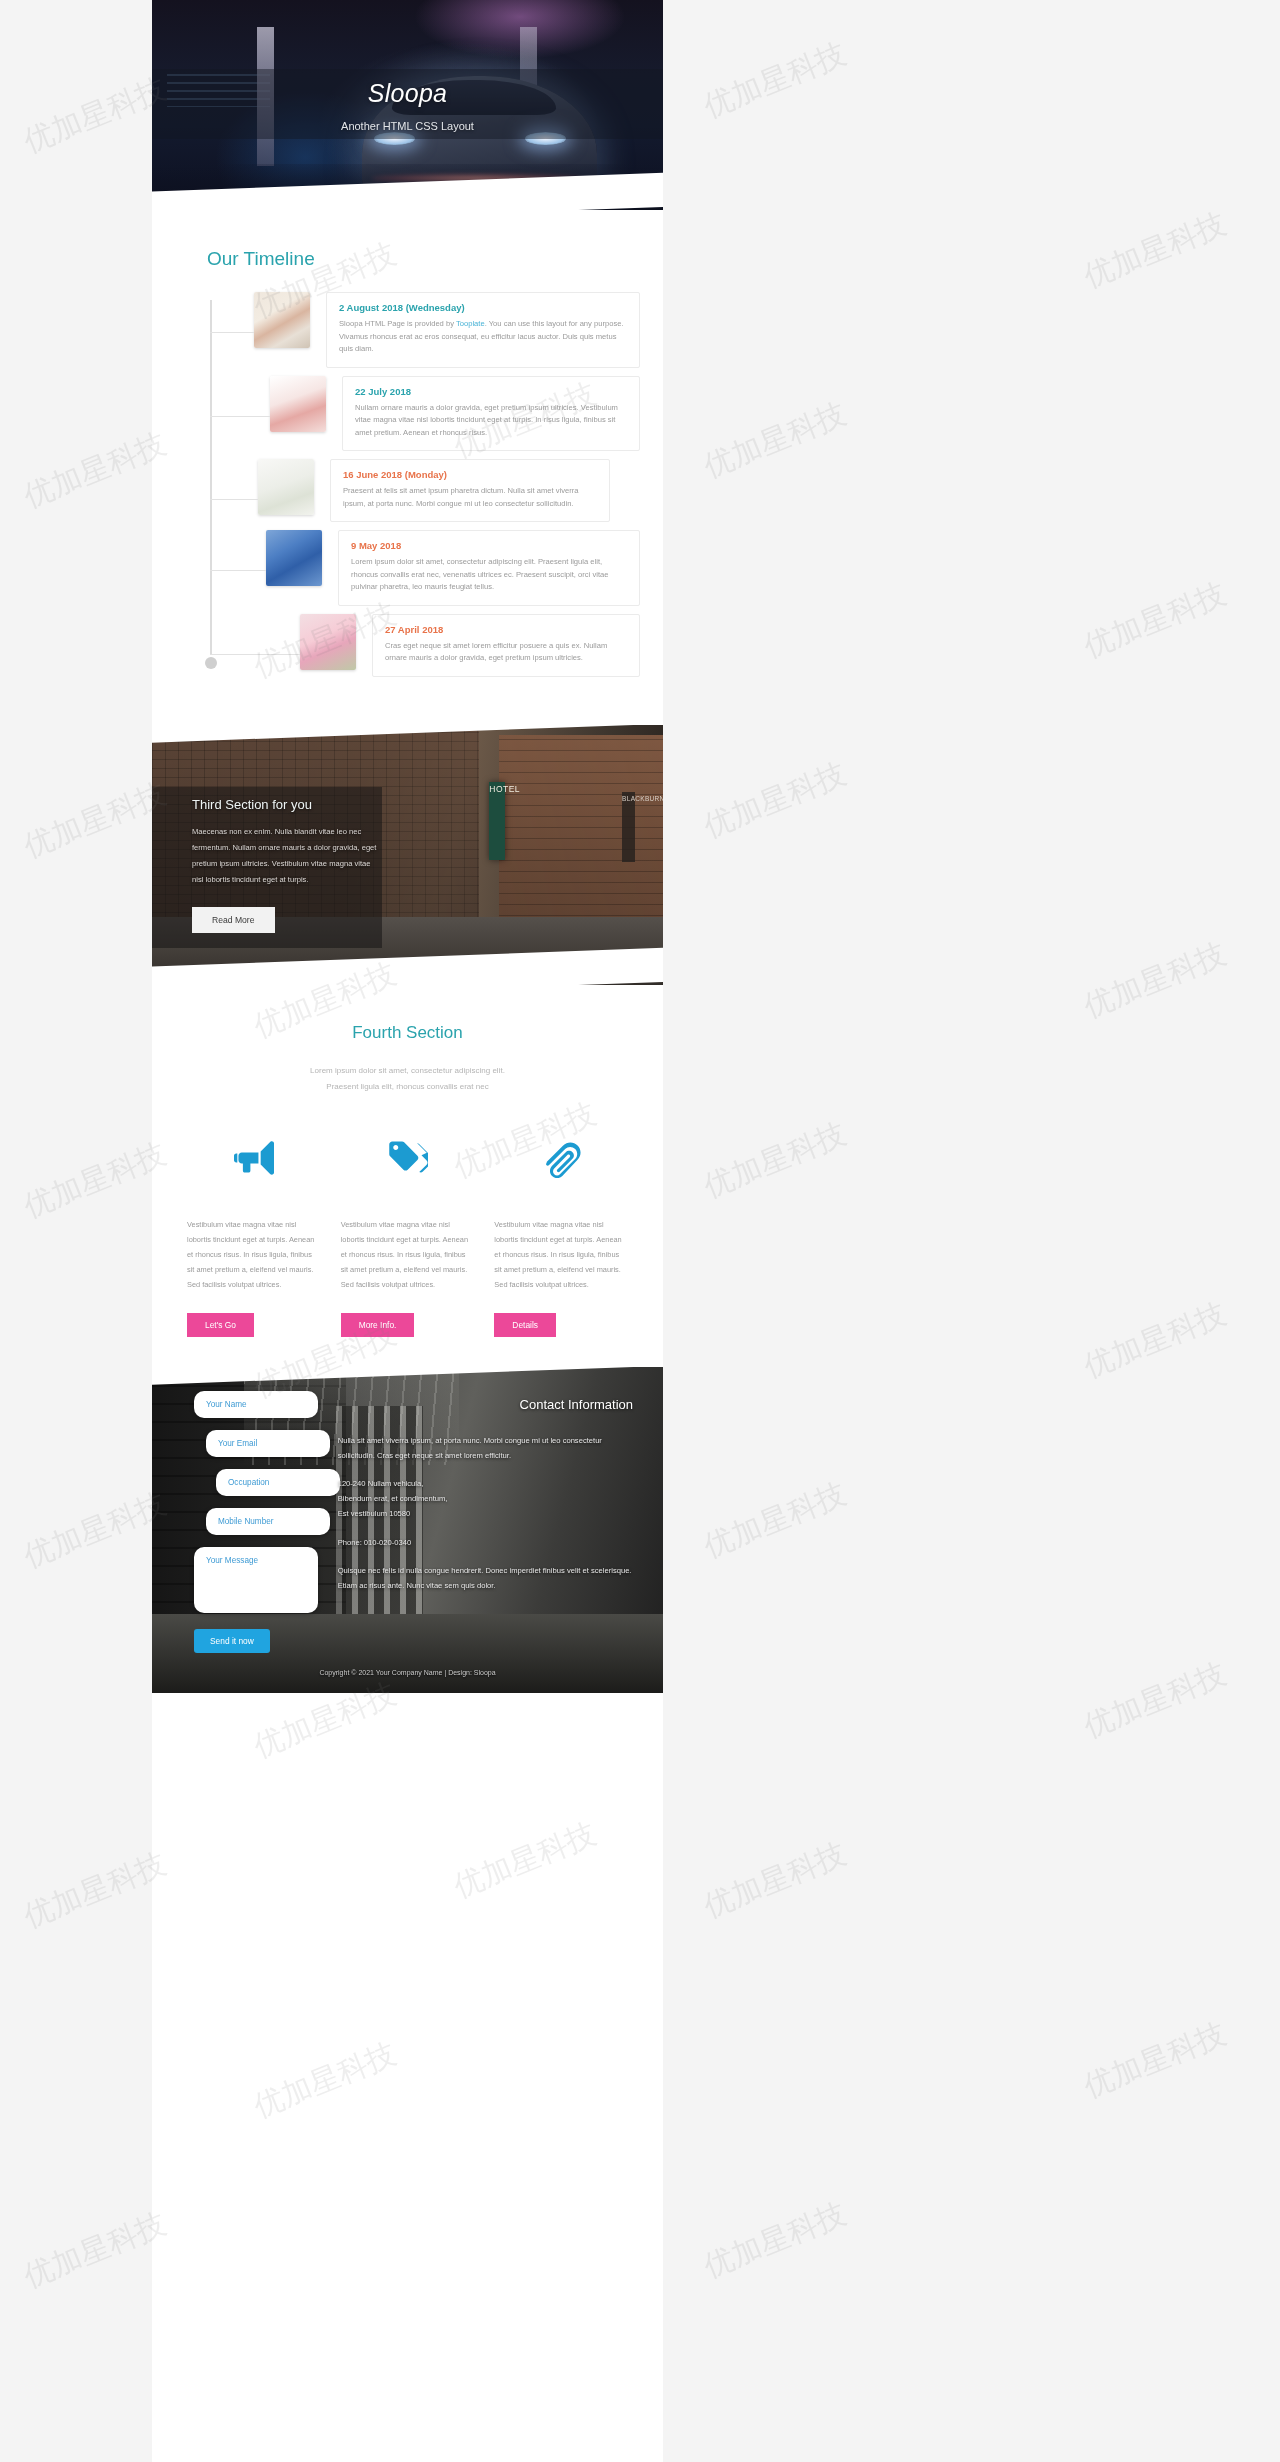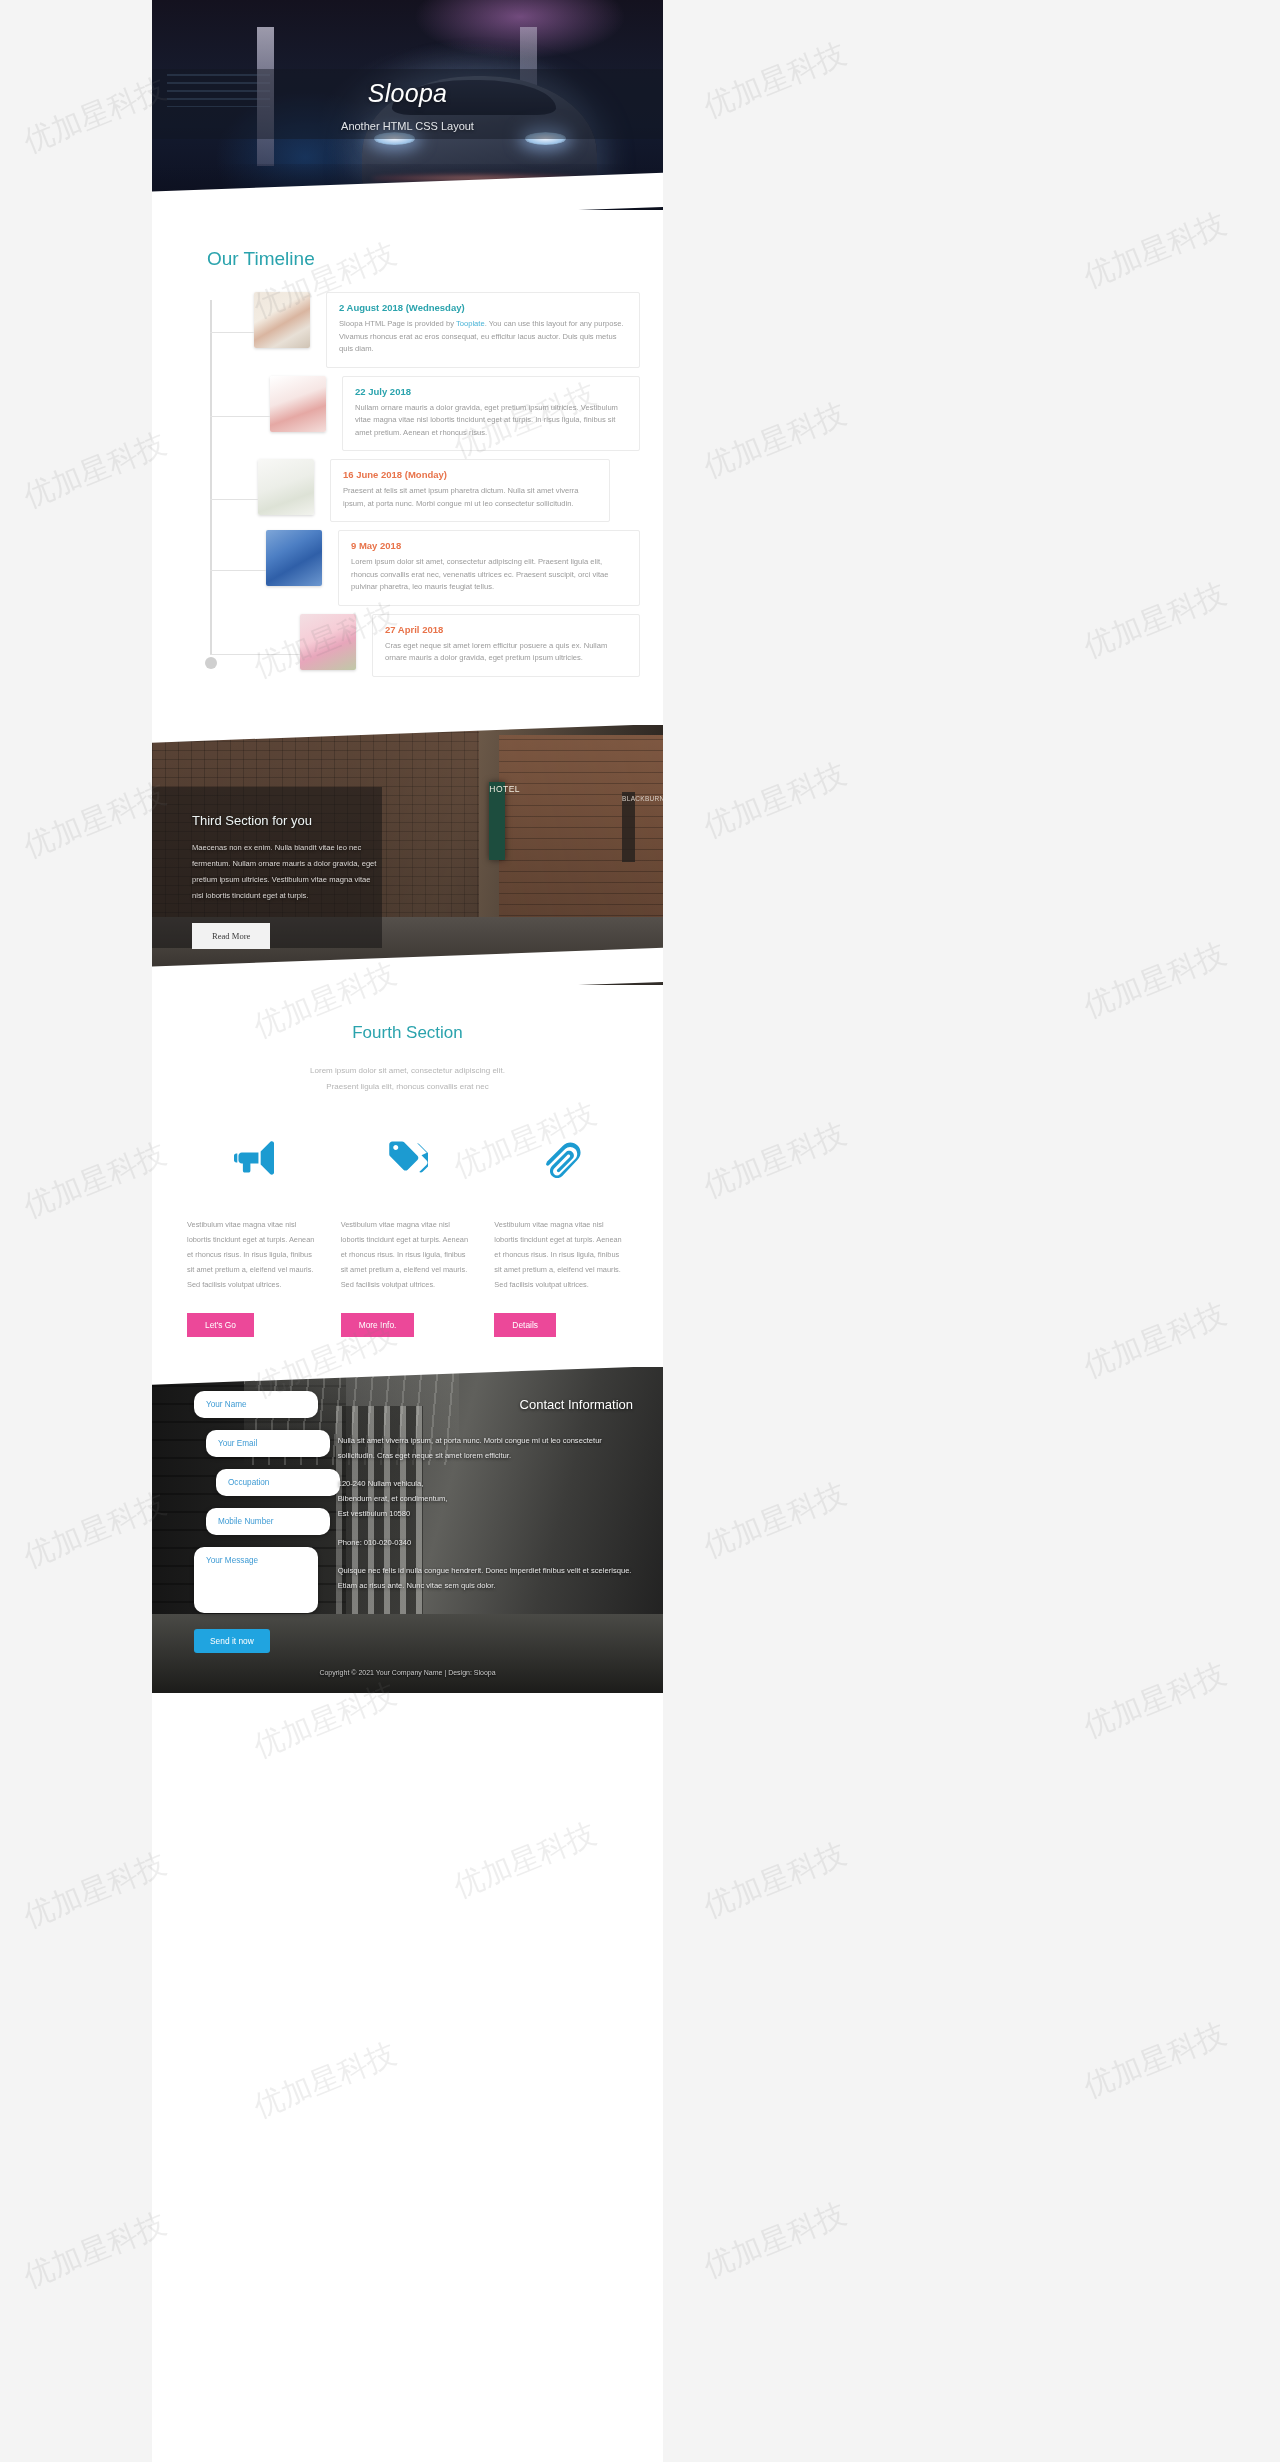--- a/index.html
+++ b/index.html
@@ -297,21 +297,21 @@
   .third-scrim {
     position: absolute;
     left: 0; top: 24%;
     width: 45%;
     height: 62%;
     background: rgba(22,20,20,.55);
   }
   .third-content {
     position: absolute;
     left: 40px;
-    top: 88px;
+    top: 72px;
     width: 185px;
     z-index: 5;
   }
   .third-title {
     font-size: 13px;
     color: #eef4f4;
     font-weight: 400;
     margin-bottom: 12px;
     text-shadow: 0 1px 3px rgba(0,0,0,.7);
   }
@@ -323,21 +323,21 @@
     text-shadow: 0 1px 3px rgba(0,0,0,.7);
   }
   .read-more {
     display: inline-block;
     background: #f2f2f2;
     color: #3b3b3b;
     font-size: 8.6px;
     padding: 8px 20px;
     border: none;
     cursor: pointer;
-    font-family: Liberation Serif, serif;
+    font-family: Liberation Sans, sans-serif;
   }
 
   
   .fourth {
     background: #ffffff;
     padding: 38px 0 30px 0;
   }
   .fourth-title {
     text-align: center;
     font-size: 17px;

